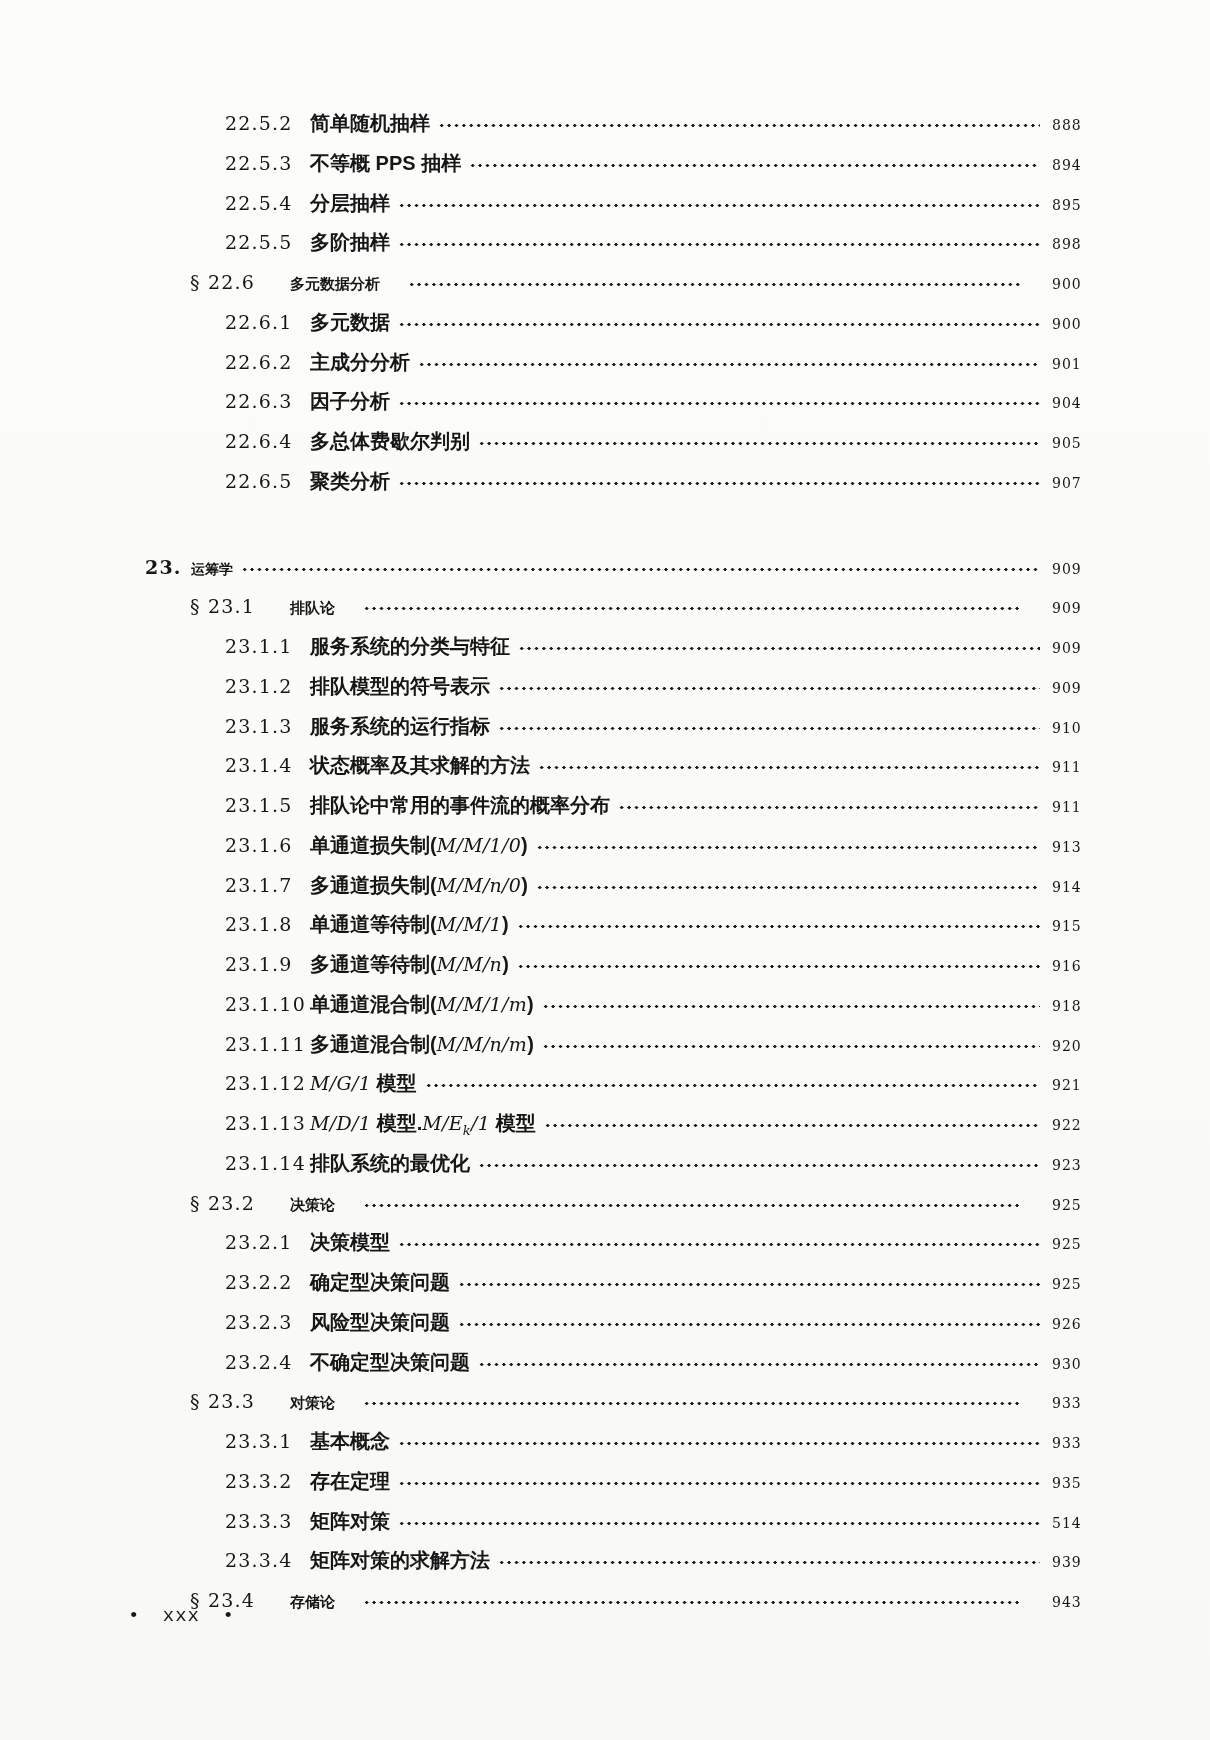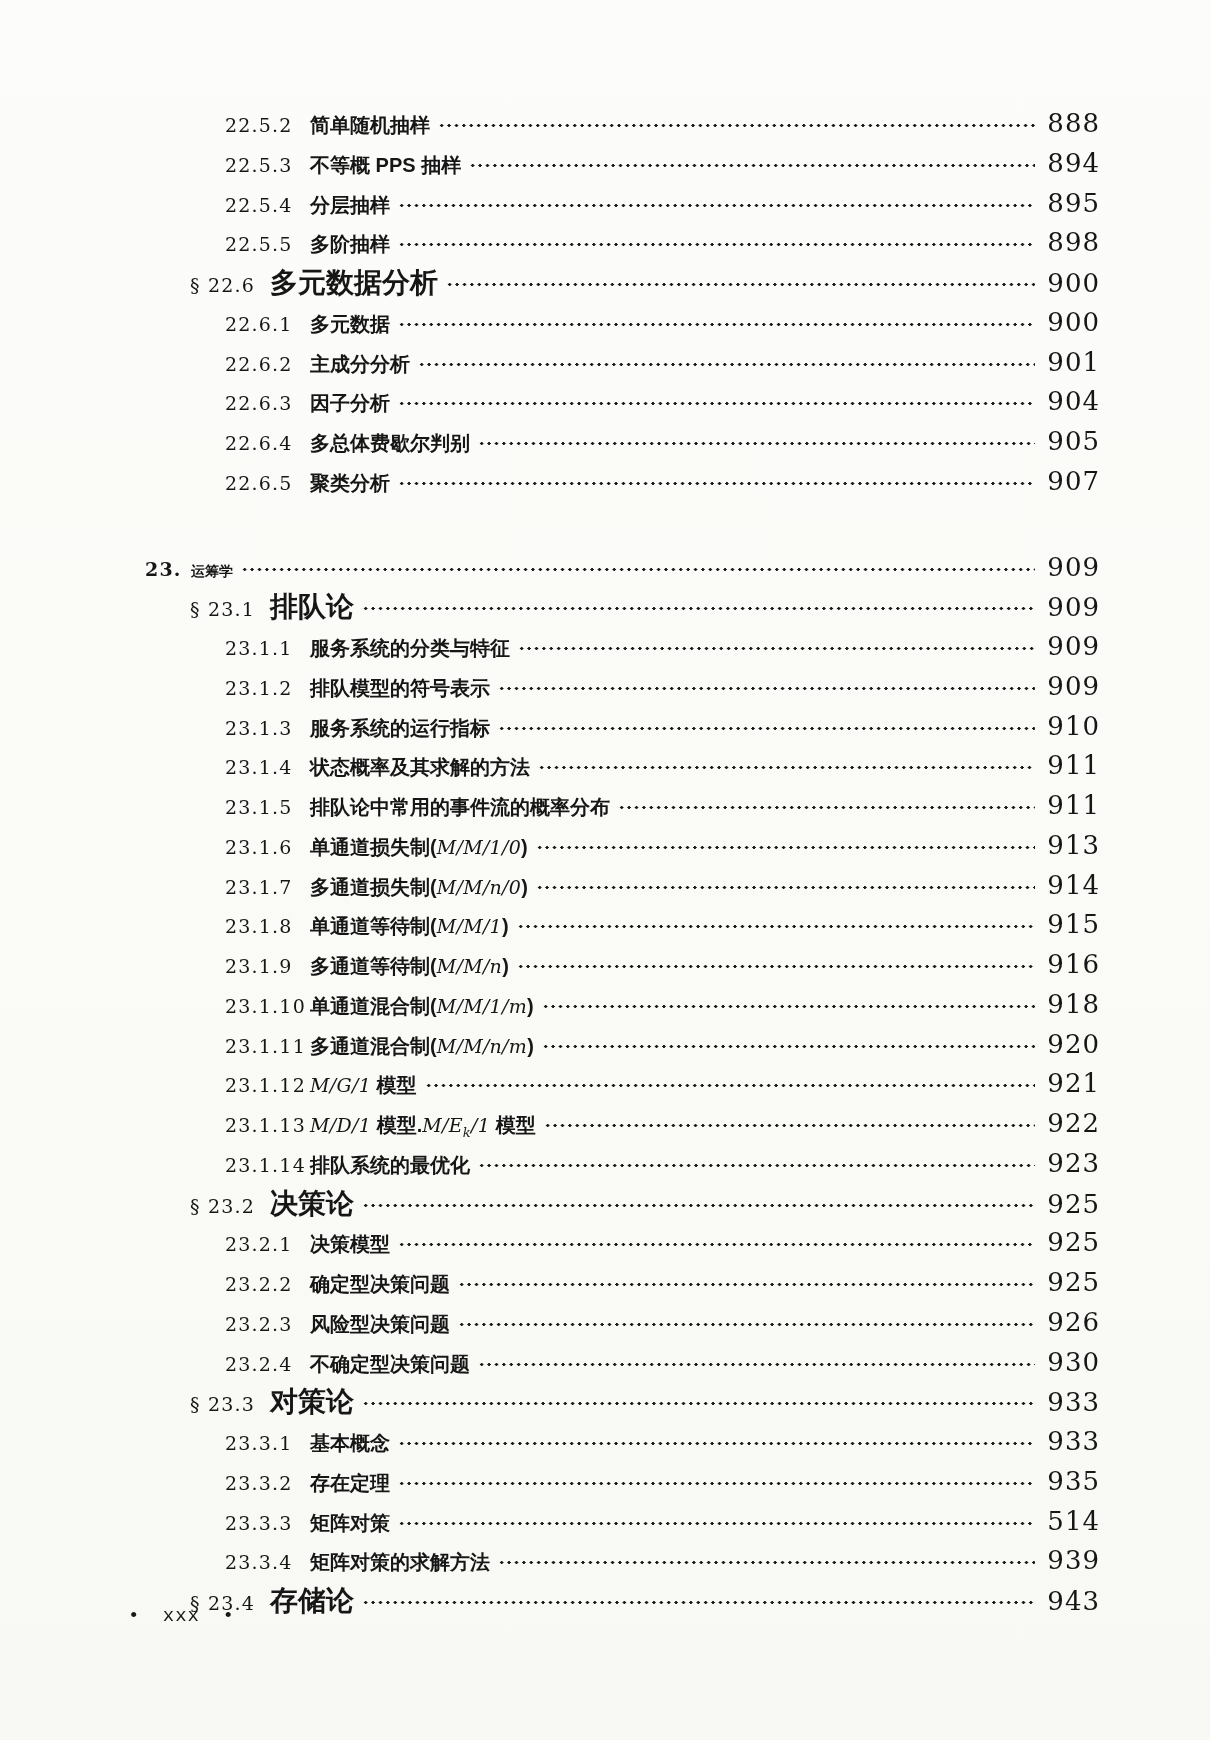--- a/index.html
+++ b/index.html
@@ -59,33 +59,33 @@
     flex: 1 1 auto;
     align-self: stretch;
     margin: 0 12px 0 7px;
     background-image: radial-gradient(circle, #1b1b1b 0 1.45px, rgba(0,0,0,0) 1.6px);
     background-size: 7.4px 3.4px;
     background-repeat: repeat-x;
     background-position: 1px 20px;
   }
   .row .page {
     font-family: "DejaVu Serif", serif;
-    font-size: 26px;
+    font-size: 14px;
     letter-spacing: 1px;
     flex: 0 0 auto;
     min-width: 48px;
     text-align: left;
   }
   
   .row.chapter { padding-left: 145px; margin-top: 46px; }
   .row.chapter .num { min-width: 46px; font-weight: 700; }
   .row.chapter .title { font-weight: 700; font-size: 14px; }
-  .row.section { padding-left: 190px; }
+  .row.section { padding-left: 190px; gap: 20px; }
   .row.section .num { min-width: 80px; }
-  .row.section .title { font-size: 28px; }
+  .row.section .title { font-size: 15px; }
   .row.subsection { padding-left: 225px; }
   .row.subsection .num { min-width: 85px; }
   .footer {
     position: absolute;
     left: 128px;
     top: 1605px;
     font-family: Liberation Mono, monospace;
     font-size: 19px;
     letter-spacing: 1px;
     word-spacing: 10px;

